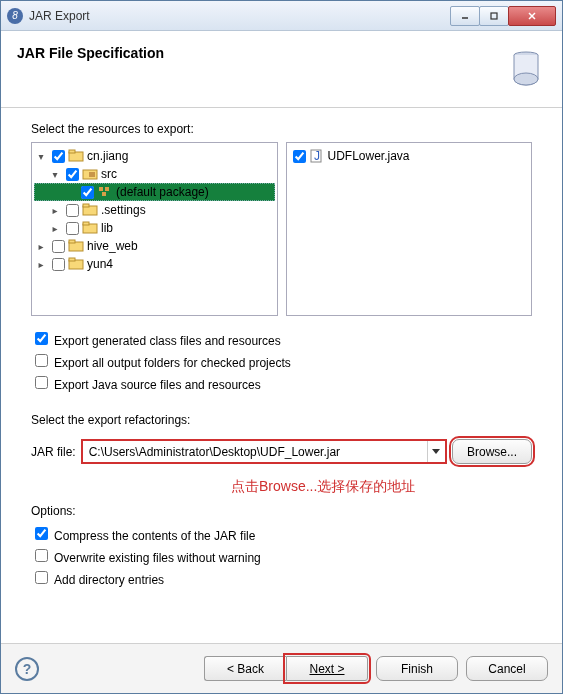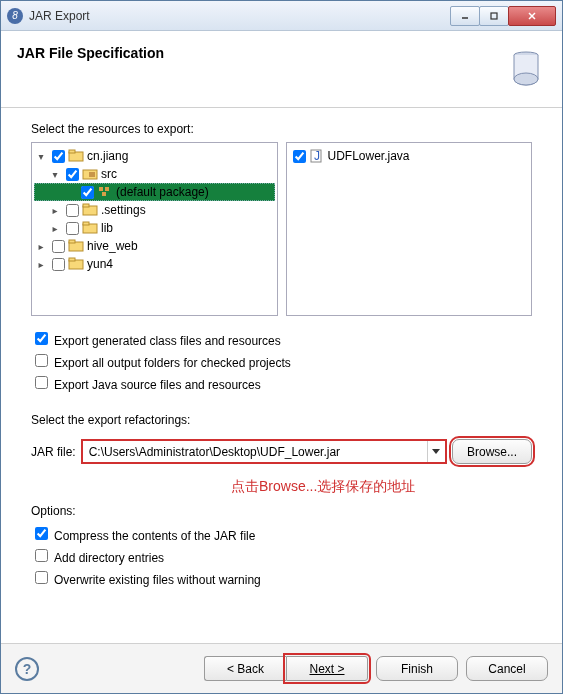--- a/index.html
+++ b/index.html
@@ -220,25 +220,25 @@
     <div class="annotation">点击Browse...选择保存的地址</div>
 
     <div class="options-section">
       <div class="label-row">Options:</div>
       <label class="opt-row">
           <input type="checkbox" checked="" style="">
           <span>Compress the contents of the JAR file</span>
         </label>
       <label class="opt-row">
           <input type="checkbox" style="">
+          <span>Overwrite existing files without warning</span>
+        </label>
+      <label class="opt-row">
+          <input type="checkbox" style="">
           <span>Add directory entries</span>
-        </label>
-      <label class="opt-row">
-          <input type="checkbox" style="">
-          <span>Overwrite existing files without warning</span>
         </label>
     </div>
 
     <div class="mid-pad"></div>
   </div>
 
   <div class="footer">
     <div class="help-icon">?</div>
     <div class="footer-btns">
       <div class="nav-group">

